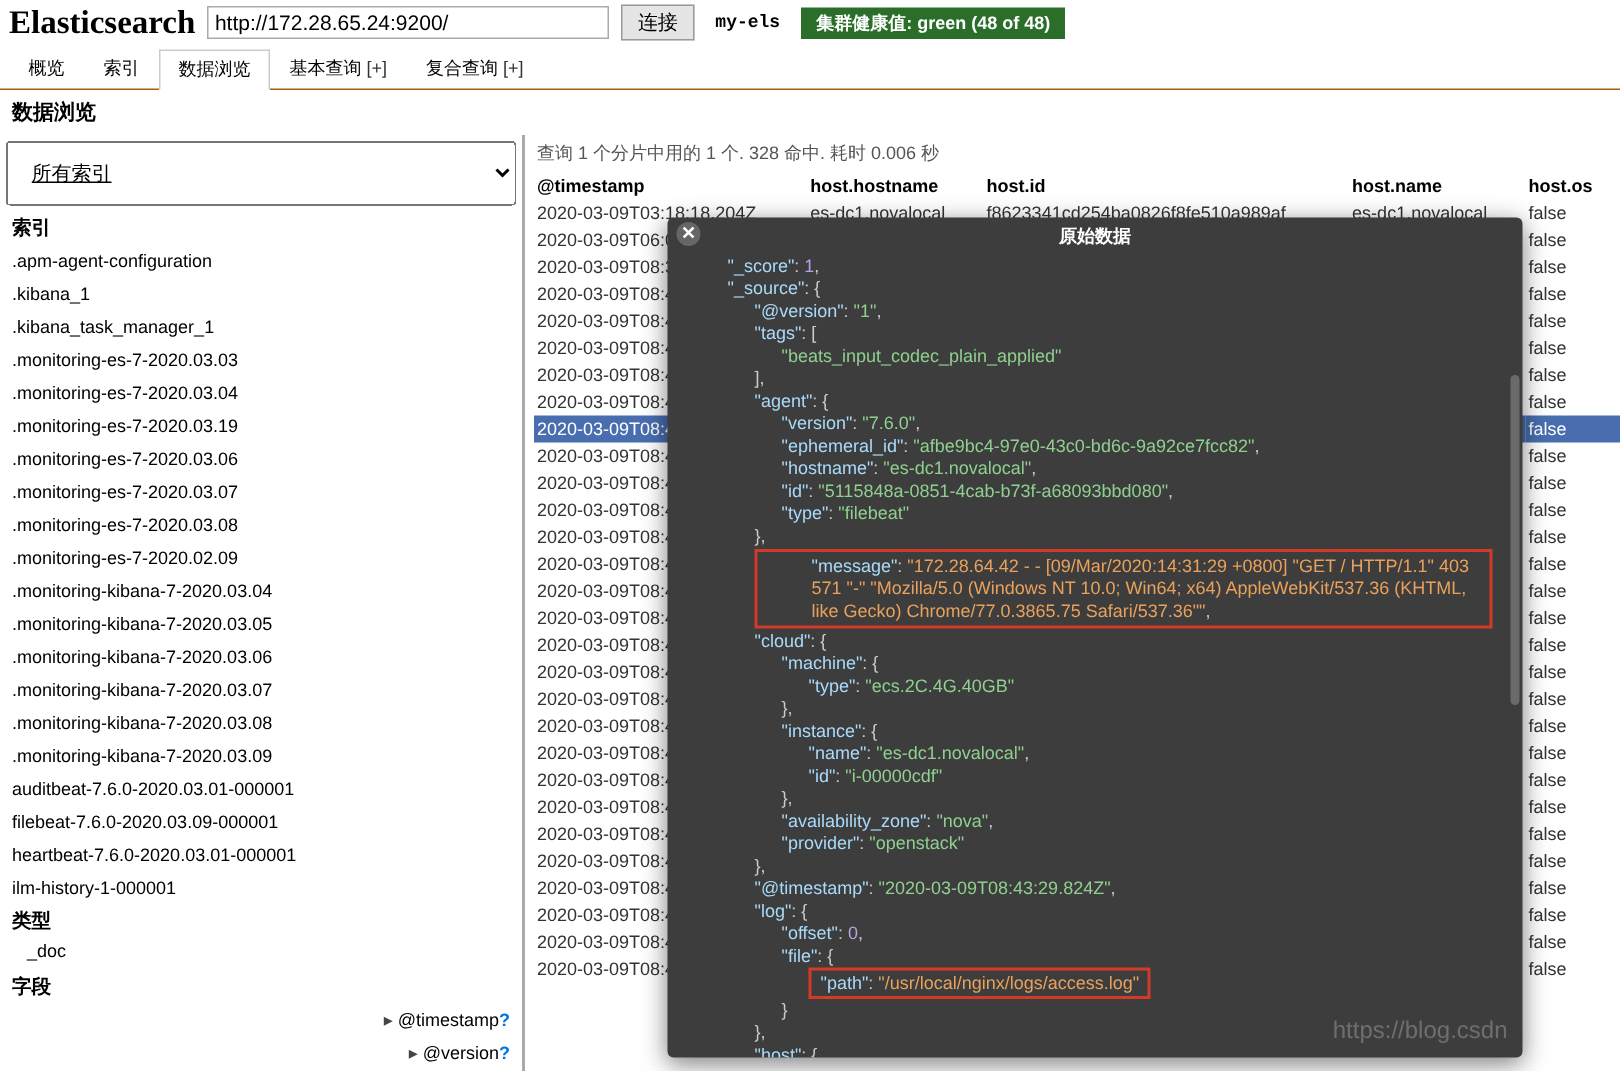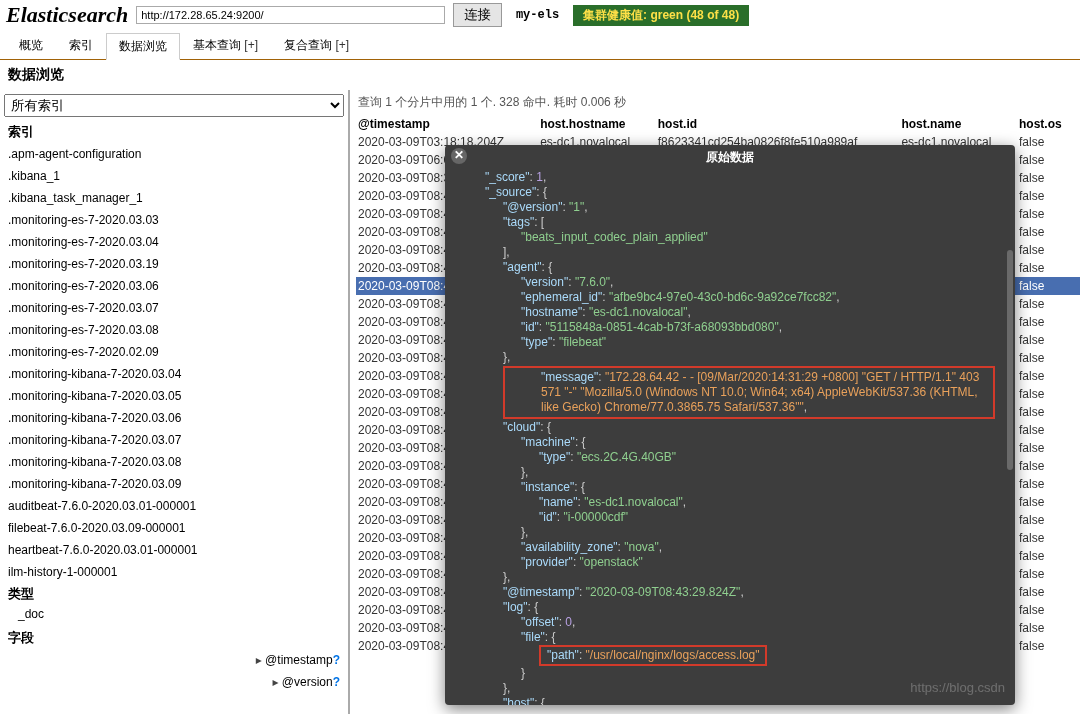--- a/index.html
+++ b/index.html
@@ -1,31 +1,31 @@
 <!DOCTYPE html>
 <html><head>
   <meta charset="utf-8">
   <style>
     * { margin: 0; padding: 0; box-sizing: border-box; font-family: Arial, sans-serif; }
     body { font-size: 12px; width: 1080px; height: 714px; overflow: hidden; background: #fff; position: relative; }
     .topbar { display: flex; align-items: center; padding: 2px 6px; gap: 8px; }
-    .brand { font-size: 22px; font-weight: bold; font-style: italic; font-family: Georgia, serif; }
-    .url-input { width: 309px; padding: 2px 4px; border: 1px solid #aaa; font-size: 11px; }
+    .brand { font-size: 22px; font-weight: bold; font-family: Georgia, serif; }
+    .url-input { width: 268px; padding: 2px 4px; border: 1px solid #aaa; font-size: 14px; }
     .btn-conn { padding: 2px 10px; background: #e5e5e5; border: 1px solid #999; cursor: pointer; }
     .cluster-name { font-weight: bold; font-size: 12px; padding: 0 6px; font-family: Liberation Mono, monospace; }
-    .health { background: #2a6e2a; color: #fde047; font-weight: bold; padding: 2px 10px; }
+    .health { background: #2a6e2a; color: #ffffff; font-weight: bold; padding: 2px 10px; }
     .tabs { display: flex; padding: 0 6px; gap: 0; border-bottom: 1px solid #a16207; margin-top: 2px; }
     .tab { padding: 4px 12px; cursor: pointer; border: 1px solid transparent; }
     .tab.active { border: 1px solid #ccc; border-bottom-color: #fff; background: #fff; position: relative; top: 1px; }
     .tab .plus { color: #333; }
     .subtitle { padding: 6px 8px; font-weight: bold; font-size: 14px; }
     .main { display: flex; height: calc(100% - 78px); }
     .sidebar { width: 350px; border-right: 2px solid #aaa; display: flex; flex-direction: column; overflow: hidden; }
     .index-select { margin: 4px; }
-    .index-select select { width: 100%; padding: 2px; }
+    .index-select select { width: 100%; padding: 12px; text-decoration: underline; }
     .section-title { font-weight: bold; padding: 2px 8px; font-size: 13px; }
     .index-list { overflow-y: auto; flex: 0 0 auto; max-height: 460px; }
     .index-item { padding: 2px 8px; cursor: pointer; line-height: 18px; }
     .type-list { padding: 2px 8px 6px 18px; }
     .field-row { padding: 4px 8px; display: flex; justify-content: flex-end; cursor: pointer; }
     .field-row .arrow { color: #444; }
     .field-row .q { color: #0073e6; font-weight: bold; }
     .content { flex: 1; padding: 0 0 0 6px; overflow: hidden; }
     .summary { padding: 4px 2px; color: #555; }
     .data-table { width: 100%; border-collapse: collapse; }
@@ -35,21 +35,21 @@
     .row-sel td { background: #486eb0; color: #fff; }
     .overlay { position: absolute; left: 445px; top: 145px; width: 570px; height: 560px; background: #3d3d3d; color: #ccc; border-radius: 4px; font-family: monospace; font-size: 12px; padding: 0; box-shadow: 0 4px 16px rgba(0,0,0,0.5); }
     .ov-title { text-align: center; color: #fff; font-weight: bold; padding: 4px 0; font-family: Arial, sans-serif; position: relative; }
     .ov-close { position: absolute; left: 6px; top: 3px; width: 16px; height: 16px; background: #666; color: #fff; border-radius: 50%; text-align: center; line-height: 15px; cursor: pointer; font-family: Arial; font-size: 12px; }
     .ov-body { padding: 0 10px 10px 22px; line-height: 15px; height: 535px; overflow: hidden; position: relative; }
     .ov-body .key { color: #aadafa; }
     .ov-body .str { color: #8fcf8f; }
     .ov-body .str2 { color: #e9a15b; }
     .ov-body .num { color: #b8a1e3; }
     .redbox { border: 2px solid #d23a2a; padding: 2px 4px; display: inline-block; }
-    .watermark { position: absolute; right: 10px; bottom: 10px; color: rgba(255,255,255,0.25); font-family: Arial; font-size: 13px; pointer-events: none; }
+    .watermark { position: absolute; right: 10px; bottom: 10px; color: rgba(255,255,255,0.25); font-family: Arial; font-size: 16px; pointer-events: none; }
     .ov-scroll-thumb { position: absolute; right: 2px; top: 80px; width: 6px; height: 220px; background: #6a6a6a; border-radius: 3px; }
     .ind { padding-left: 18px; display: block; }
     .ind2 { padding-left: 36px; display: block; }
     .ind3 { padding-left: 54px; display: block; }
   </style>
 </head>
 <body>
 
 <div class="topbar">
   <div class="brand">Elasticsearch</div>

